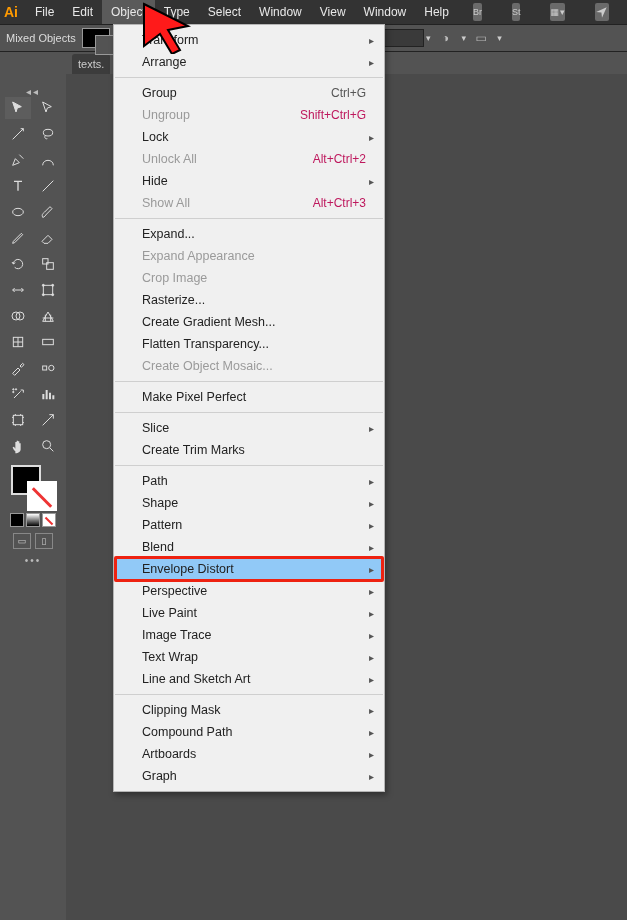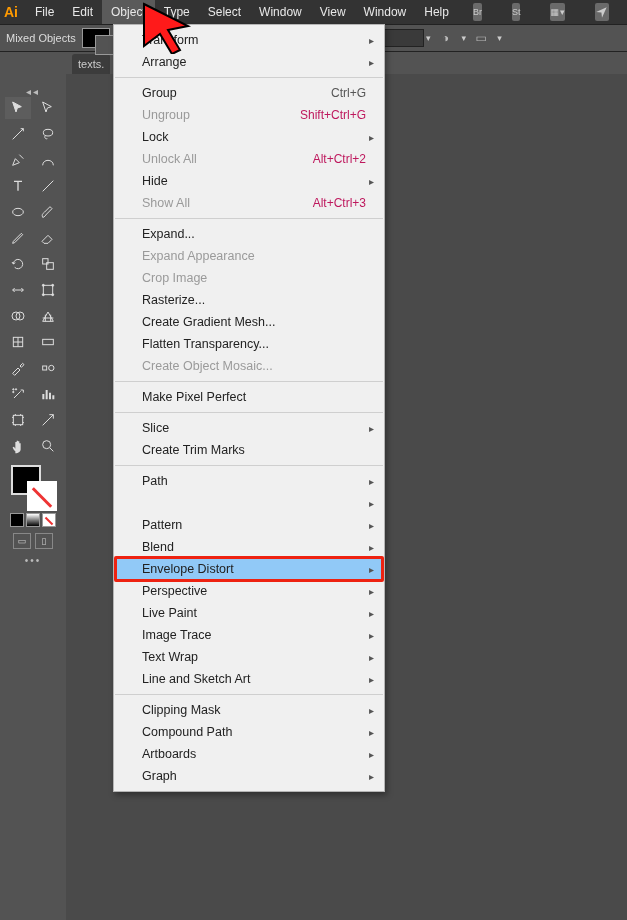--- a/index.html
+++ b/index.html
@@ -364,20 +364,21 @@
     </div>
     <div class="dd-item">
       <span class="label">Create Trim Marks</span>
     </div>
     <div class="dd-sep"></div>
     <div class="dd-item">
       <span class="label">Path</span>
       <span class="sub-caret">▸</span>
     </div>
     <div class="dd-item">
+      <span class="label">Shape</span>
       <span class="sub-caret">▸</span>
     </div>
     <div class="dd-item">
       <span class="label">Pattern</span>
       <span class="sub-caret">▸</span>
     </div>
     <div class="dd-item">
       <span class="label">Blend</span>
       <span class="sub-caret">▸</span>
     </div>

